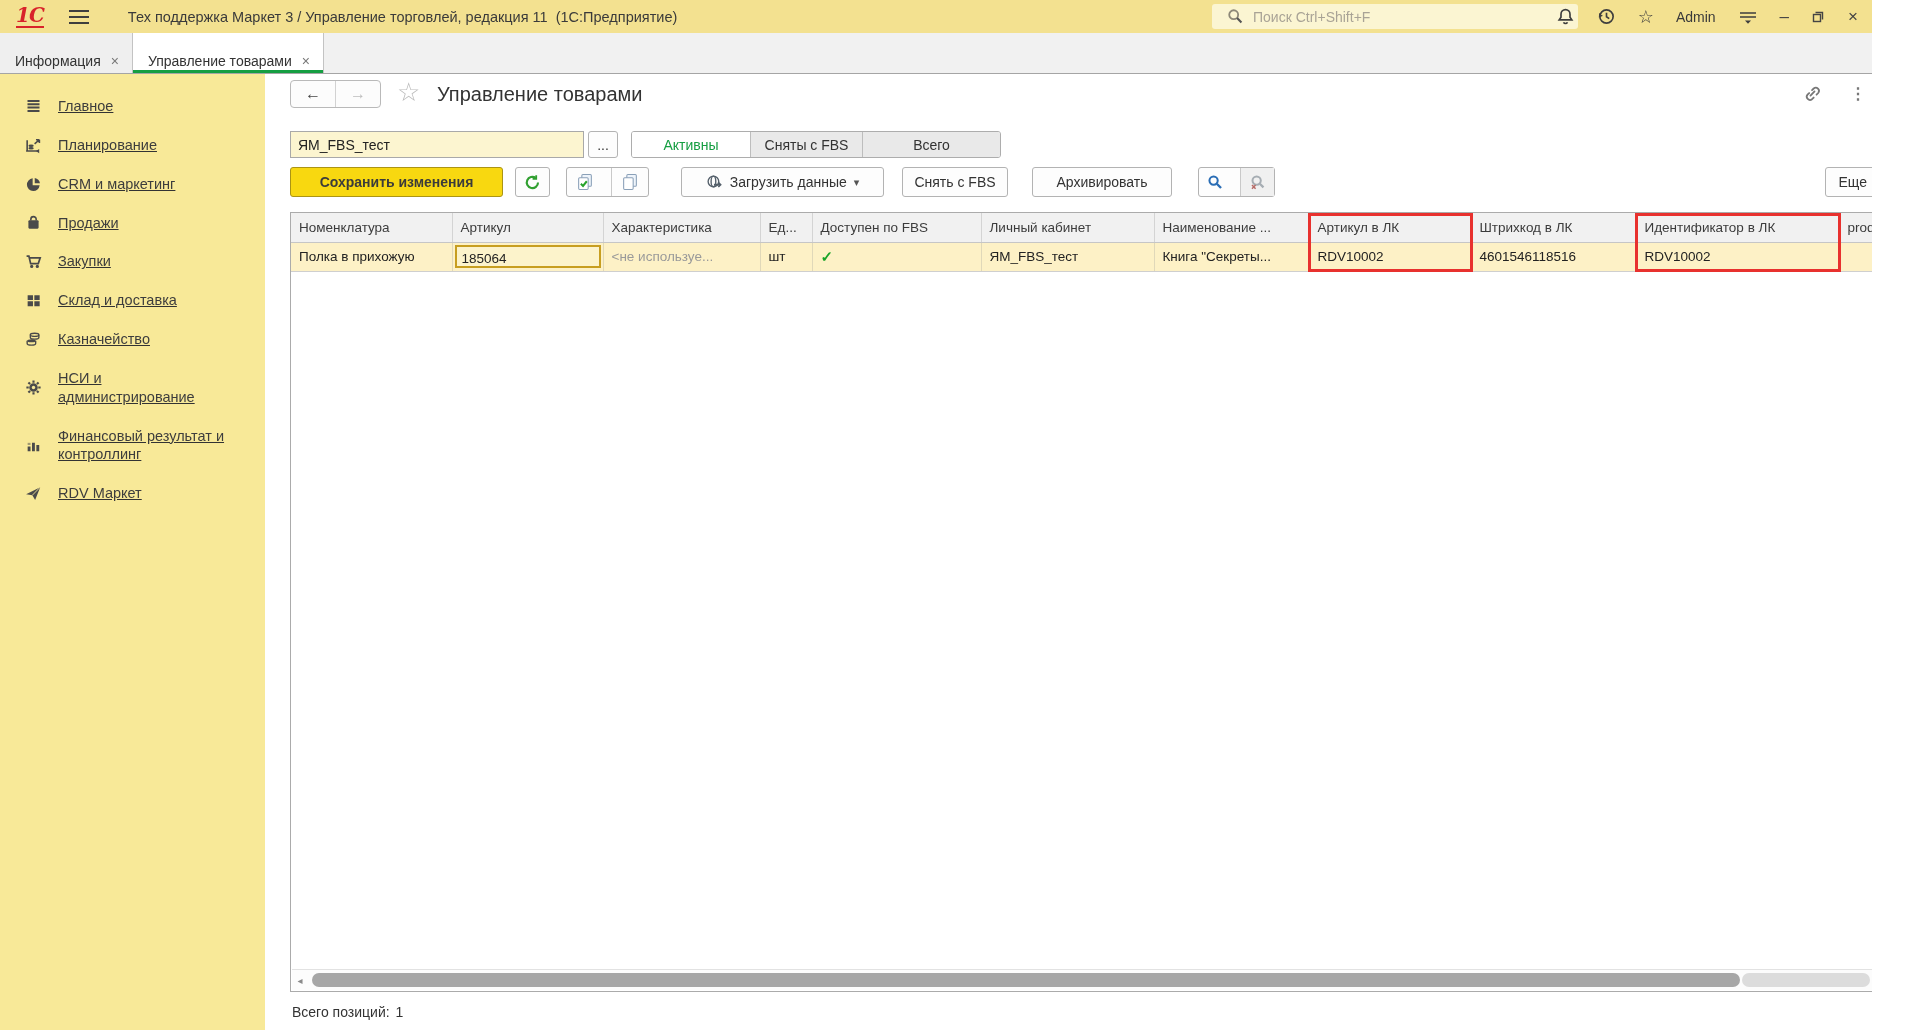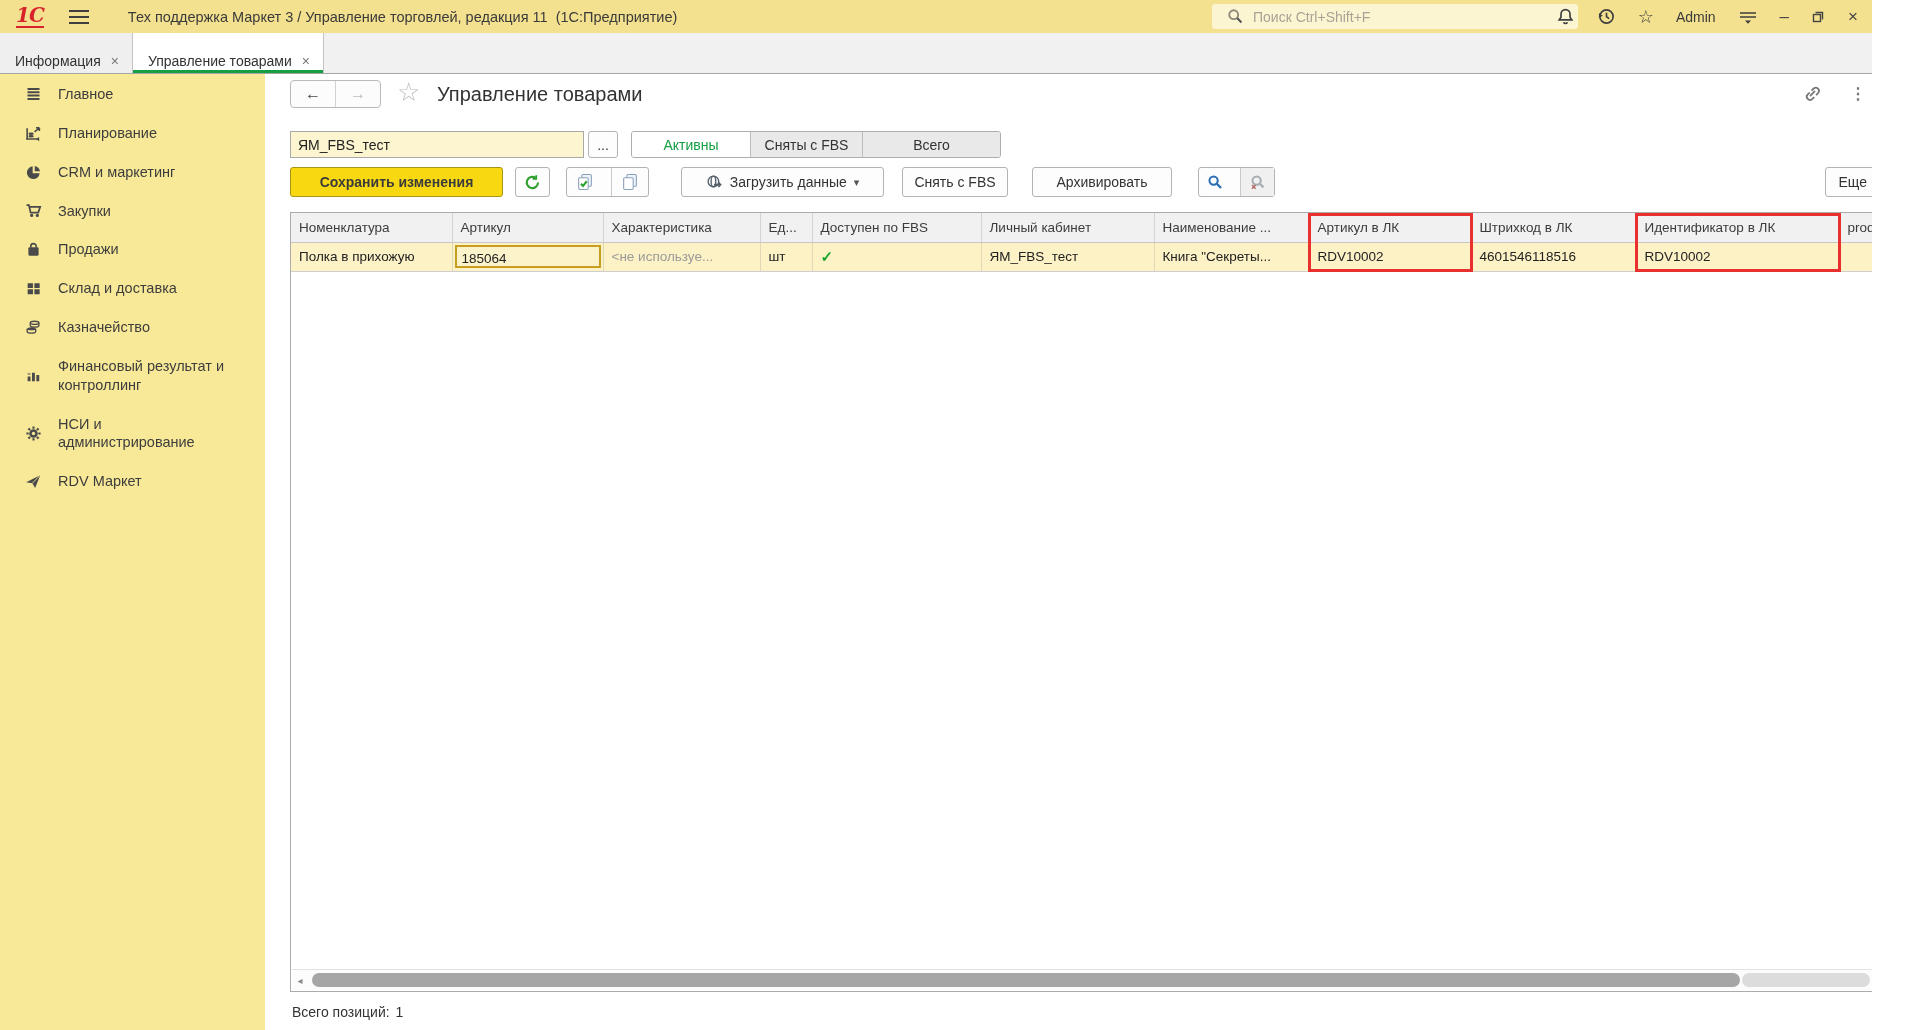--- a/index.html
+++ b/index.html
@@ -22,21 +22,21 @@
 
   
   .tabbar{height:41px;background:#f1f1f1;border-bottom:1px solid #a5a5a5;display:flex;box-sizing:border-box;}
   .tab{display:flex;align-items:center;gap:10px;padding:15px 13px 0 15px;border-right:1px solid #c3c3c3;font-size:14px;color:#333;background:#efefef;position:relative;}
   .tab.active{background:#fff;}
   .tab.active::after{content:"";position:absolute;left:0;right:0;bottom:0;height:3px;background:#159e42;}
   .tab-close{color:#777;font-size:14px;}
 
   
   .body{display:flex;height:956px;}
-  .sidebar{width:265px;background:#f8e998;padding-top:1px;box-sizing:border-box;flex-shrink:0;}
+  .sidebar{width:265px;background:#f8e998;padding-top:13px;box-sizing:border-box;flex-shrink:0;text-decoration:underline;}
   .side-item{display:flex;align-items:center;gap:15px;padding:10px 10px 10px 23px;font-size:14.5px;color:#3d3d3d;line-height:1.3;cursor:default;}
   .side-item .ic{width:20px;flex-shrink:0;display:flex;justify-content:center;}
   .side-item .lbl{max-width:178px;}
 
   
   .content{flex:1;position:relative;background:#fff;}
   .navgrp{position:absolute;left:25px;top:6px;display:flex;border:1px solid #b9b9b9;border-radius:4px;overflow:hidden;height:26px;background:#fcfcfc;}
   .navbtn{width:44px;display:flex;align-items:center;justify-content:center;font-size:16px;color:#444;}
   .navbtn.fwd{border-left:1px solid #d2d2d2;color:#bdbdbd;}
   .nav-star{position:absolute;left:132px;top:3px;font-size:26px;color:#bcbcbc;}
@@ -182,36 +182,36 @@
         <span class="ic">
             <svg width="17" height="17" viewBox="0 0 16 16">
               <path d="M7.2 2.2A6 6 0 1 0 13.8 8.8H7.2Z" fill="#4a4a4a"></path>
               <path d="M9.2 6.8V1.9a6.1 6.1 0 0 1 4.9 4.9Z" fill="#4a4a4a"></path>
             </svg>
           </span>
         <span class="lbl">CRM и маркетинг</span>
       </div>
       <div class="side-item">
         <span class="ic">
+            <svg width="17" height="17" viewBox="0 0 16 16">
+              <path d="M5.5 6V5a2.5 2.5 0 0 1 5 0v1" fill="none" stroke="#4a4a4a" stroke-width="1.5"></path>
+              <rect x="3.2" y="5.8" width="9.6" height="8" rx="1" fill="#4a4a4a"></rect>
+            </svg>
+          </span>
+        <span class="lbl">Продажи</span>
+      </div>
+      <div class="side-item">
+        <span class="ic">
             <svg width="19" height="17" viewBox="0 0 16 16">
               <path d="M1.5 3h2.2l1.6 7h7.2l1.8-5.5H4.4" fill="none" stroke="#4a4a4a" stroke-width="1.6"></path>
               <circle cx="6.3" cy="12.6" r="1.5" fill="#4a4a4a"></circle>
               <circle cx="11.6" cy="12.6" r="1.5" fill="#4a4a4a"></circle>
             </svg>
           </span>
         <span class="lbl">Закупки</span>
-      </div>
-      <div class="side-item">
-        <span class="ic">
-            <svg width="17" height="17" viewBox="0 0 16 16">
-              <path d="M5.5 6V5a2.5 2.5 0 0 1 5 0v1" fill="none" stroke="#4a4a4a" stroke-width="1.5"></path>
-              <rect x="3.2" y="5.8" width="9.6" height="8" rx="1" fill="#4a4a4a"></rect>
-            </svg>
-          </span>
-        <span class="lbl">Продажи</span>
       </div>
       <div class="side-item">
         <span class="ic">
             <svg width="17" height="17" viewBox="0 0 16 16">
               <path d="M2.5 3h5v4.5h-5zM8.8 3h5v4.5h-5zM2.5 8.8h5v4.5h-5zM8.8 8.8h5v4.5h-5z" fill="#4a4a4a"></path>
             </svg>
           </span>
         <span class="lbl">Склад и доставка</span>
       </div>
       <div class="side-item">
@@ -221,35 +221,35 @@
               <path d="M5.5 3.6v2.6c0 .8 1.8 1.5 4 1.5s4-.7 4-1.5V3.6" fill="none" stroke="#4a4a4a" stroke-width="1.3"></path>
               <ellipse cx="6.5" cy="9.2" rx="4" ry="1.5" fill="#4a4a4a"></ellipse>
               <path d="M2.5 9.2v2.6c0 .8 1.8 1.5 4 1.5s4-.7 4-1.5V9.2" fill="none" stroke="#4a4a4a" stroke-width="1.3"></path>
             </svg>
           </span>
         <span class="lbl">Казначейство</span>
       </div>
       <div class="side-item">
         <span class="ic">
             <svg width="17" height="17" viewBox="0 0 16 16">
-              <path d="M2.5 9h2.7v4.5H2.5zM6.6 5.5h2.7v8H6.6zM10.7 7.5h2.7v6h-2.7z" fill="#4a4a4a"></path>
-              <rect x="2.5" y="5.5" width="2.7" height="2" fill="#4a4a4a" opacity="0.5"></rect>
-            </svg>
-          </span>
-        <span class="lbl">Финансовый результат и контроллинг</span>
-      </div>
-      <div class="side-item">
-        <span class="ic">
-            <svg width="17" height="17" viewBox="0 0 16 16">
               <path d="M8 1.3v2.2M8 12.5v2.2M1.3 8h2.2M12.5 8h2.2M3.2 3.2l1.6 1.6M11.2 11.2l1.6 1.6M12.8 3.2l-1.6 1.6M4.8 11.2l-1.6 1.6" stroke="#4a4a4a" stroke-width="2"></path>
               <circle cx="8" cy="8" r="4" fill="#4a4a4a"></circle>
               <circle cx="8" cy="8" r="1.6" fill="#f8e998"></circle>
             </svg>
           </span>
         <span class="lbl">НСИ и администрирование</span>
+      </div>
+      <div class="side-item">
+        <span class="ic">
+            <svg width="17" height="17" viewBox="0 0 16 16">
+              <path d="M2.5 9h2.7v4.5H2.5zM6.6 5.5h2.7v8H6.6zM10.7 7.5h2.7v6h-2.7z" fill="#4a4a4a"></path>
+              <rect x="2.5" y="5.5" width="2.7" height="2" fill="#4a4a4a" opacity="0.5"></rect>
+            </svg>
+          </span>
+        <span class="lbl">Финансовый результат и контроллинг</span>
       </div>
       <div class="side-item">
         <span class="ic">
             <svg width="18" height="17" viewBox="0 0 16 16">
               <path d="M1.5 8.6 14.8 2 10 14.2 7.4 9.6Z" fill="#4a4a4a"></path>
               <path d="M7.4 9.6 14.8 2" stroke="#f8e998" stroke-width="0.8"></path>
             </svg>
           </span>
         <span class="lbl">RDV Маркет</span>
       </div>

